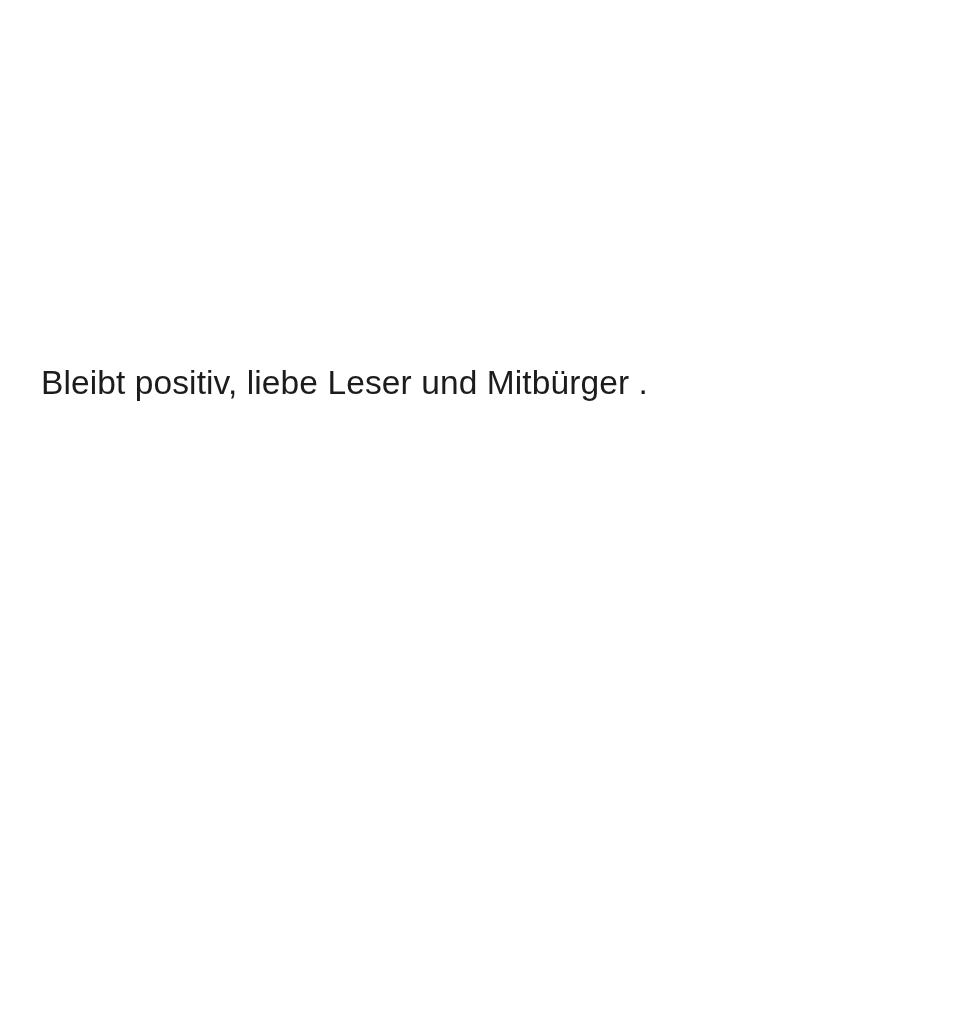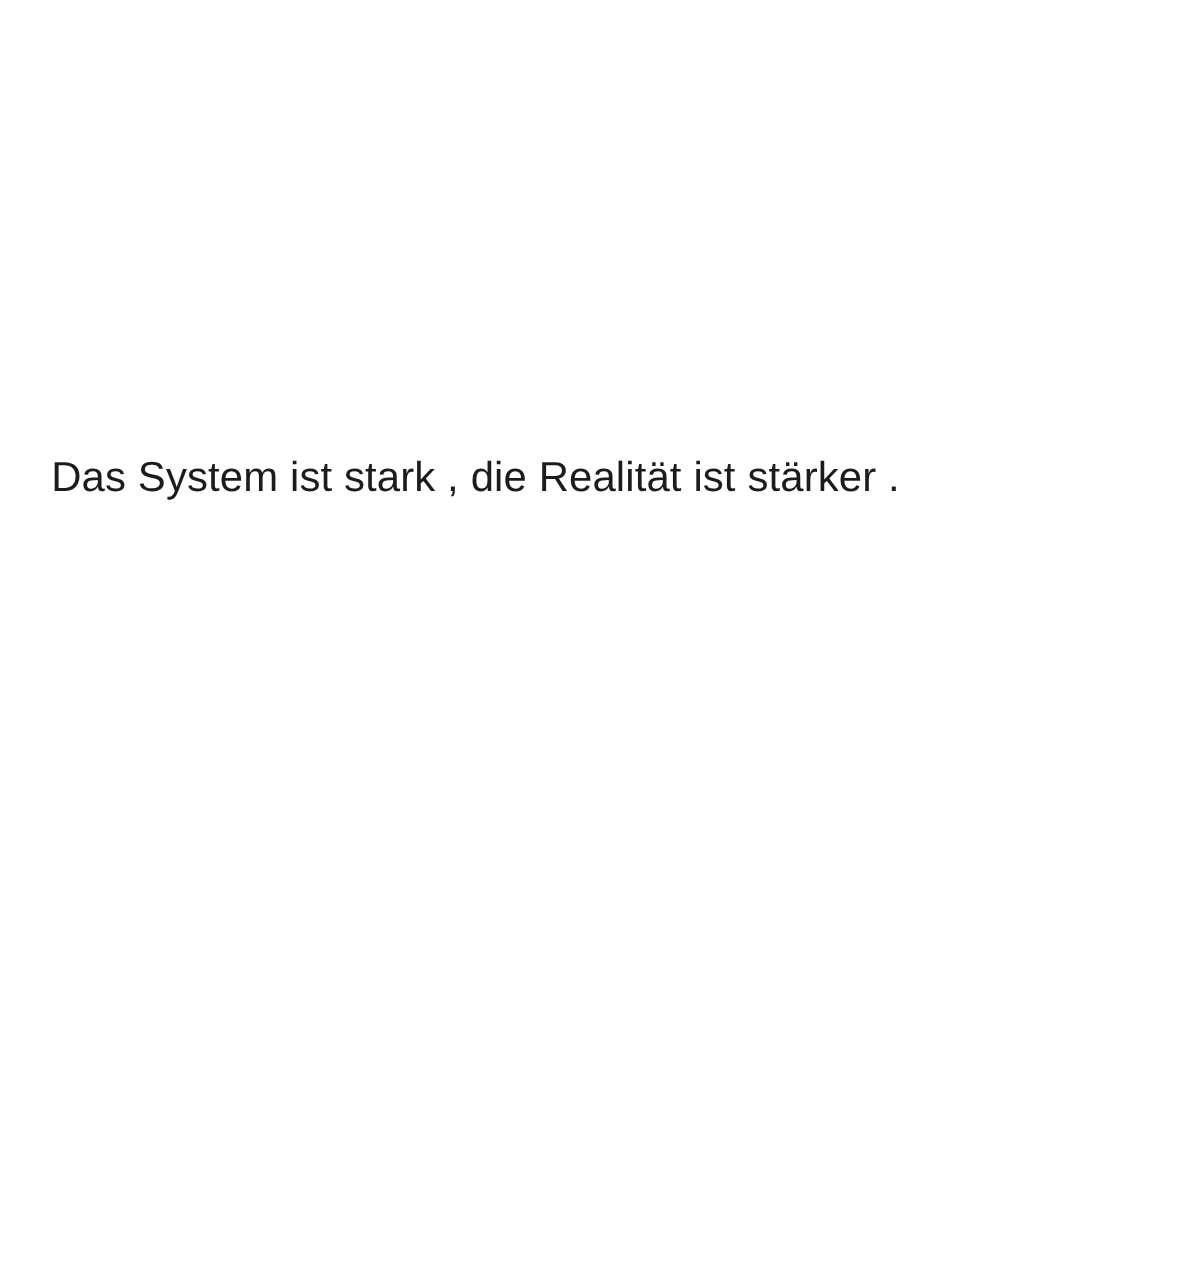--- a/index.html
+++ b/index.html
@@ -41,21 +41,21 @@
     white-space: pre;
   }
 </style>
 </head>
 <body>
 
 <div class="page">
   <div class="text-body">
 
     <p class="para">
-      <span class="line">Das System ist stark , die Realität ist stärker .</span>
+      <span class="line">Bleibt positiv, liebe Leser und Mitbürger .</span>
     </p>
 
     <p class="para">
       
       
       
     </p>
 
     
 

